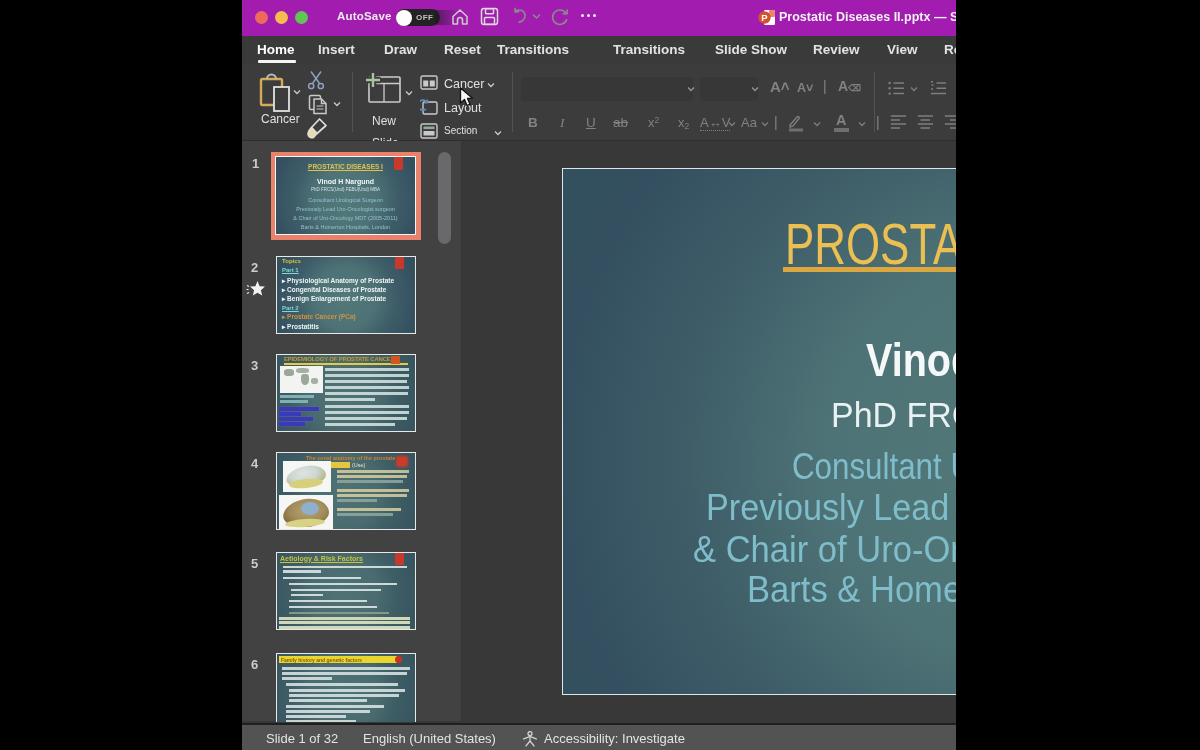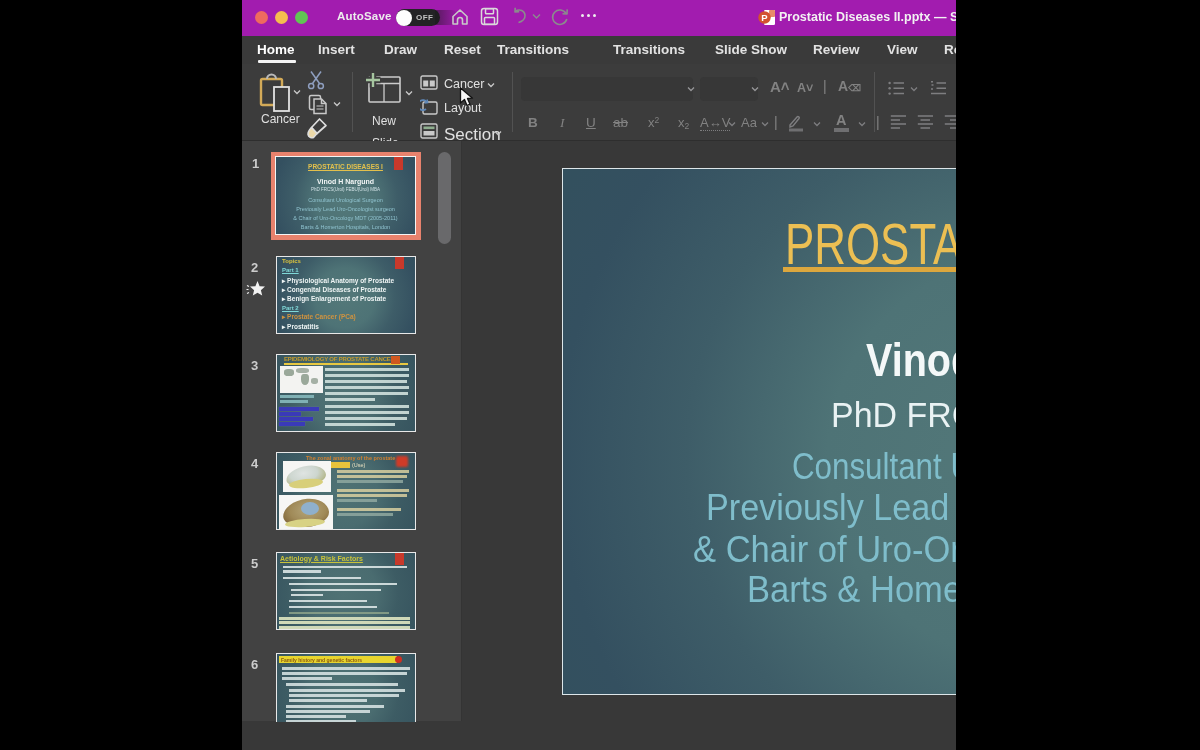--- a/index.html
+++ b/index.html
@@ -185,21 +185,21 @@
       <rect x="3" y="3" width="14" height="12" rx="1.5" fill="none" stroke="#c9c9c9" stroke-width="1.4"></rect>
       <path d="M7 3.2 A5 5 0 1 0 6 10" fill="none" stroke="#5f88b8" stroke-width="1.8"></path>
       <path d="M7.2 0.5 L7.6 3.6 L4.4 3.9" fill="none" stroke="#5f88b8" stroke-width="1.5"></path>
     </svg>
     <div class="rlabel" style="left:202px; top:37px; font-size:12.5px;">Layout</div>
     <svg class="abs" style="left:178px; top:59px;" width="18" height="16" viewBox="0 0 18 16">
       <rect x="1" y="1" width="16" height="14" rx="1.5" fill="none" stroke="#c9c9c9" stroke-width="1.4"></rect>
       <rect x="3.5" y="3.5" width="11" height="2.6" fill="#8fae8f"></rect>
       <rect x="3.5" y="8" width="11" height="4.5" fill="#c9c9c9"></rect>
     </svg>
-    <div class="rlabel" style="left:202px; top:61px; font-size:17px;">Section</div>
+    <div class="rlabel" style="left:202px; top:61px; font-size:10px;">Section</div>
     <svg class="chev" style="left:252px; top:65px;" viewBox="0 0 8 8" fill="none" stroke="#c9c9c9" stroke-width="1.3">
         <path d="M1 2.5 L4 5.5 L7 2.5"></path>
       </svg>
     <div class="rsep" style="left:270px;"></div>
 
     <div class="abs" style="left:279px; top:13px; width:172px; height:24px; background:#373737; border-radius:4px;"></div>
     <svg class="chev" style="left:445px; top:21px;" viewBox="0 0 8 8" fill="none" stroke="#969698" stroke-width="1.3">
         <path d="M1 2.5 L4 5.5 L7 2.5"></path>
       </svg>
     <div class="abs" style="left:458px; top:13px; width:58px; height:24px; background:#373737; border-radius:4px;"></div>
@@ -403,13 +403,24 @@
         <div class="sline" style="left:303px; top:164px; font-size:46px; transform:scaleX(0.86); transform-origin:left top; font-weight:700; color:#f4f8f8;">Vinod H Nargund</div>
         <div class="sline" style="left:268px; top:226px; font-size:35px; transform:scaleX(0.97); transform-origin:left top; color:#e9f2f3;">PhD FRCS (Urol) FEBU</div>
         <div class="sline" style="left:229px; top:277px; font-size:36px; transform:scaleX(0.87); transform-origin:left top; color:#7fbdcb;">Consultant Urological Surgeon</div>
         <div class="sline" style="left:143px; top:318px; font-size:36px; transform:scaleX(0.95); transform-origin:left top; color:#7fbdcb;">Previously Lead Uro-Oncology surgeon</div>
         <div class="sline" style="left:130px; top:360px; font-size:36px; transform:scaleX(0.96); transform-origin:left top; color:#7fbdcb;">&amp; Chair of Uro-Oncology MDT (2005-2011)</div>
         <div class="sline" style="left:184px; top:400px; font-size:36px; transform:scaleX(0.96); transform-origin:left top; color:#7fbdcb;">Barts &amp; Homerton Hospitals, London</div>
       </div>
     </div>
   </div>
 
+  <div id="statusbar">
+    <div class="stext" style="left:24px;">Slide 1 of 32</div>
+    <div class="stext" style="left:121px;">English (United States)</div>
+    <svg class="abs" style="left:279px; top:6px;" width="18" height="16" viewBox="0 0 18 16" fill="none" stroke="#d4d4d4" stroke-width="1.3">
+      <circle cx="9" cy="2.6" r="2"></circle>
+      <path d="M2.2 8.2 L9 5.4 L15.8 8.2"></path>
+      <path d="M9 5.4 L9 10"></path>
+      <path d="M9 10 L4.6 15.4 M9 10 L13.4 15.4"></path>
+    </svg>
+    <div class="stext" style="left:302px;">Accessibility: Investigate</div>
+  </div>
 </div>
 
 </body></html>

